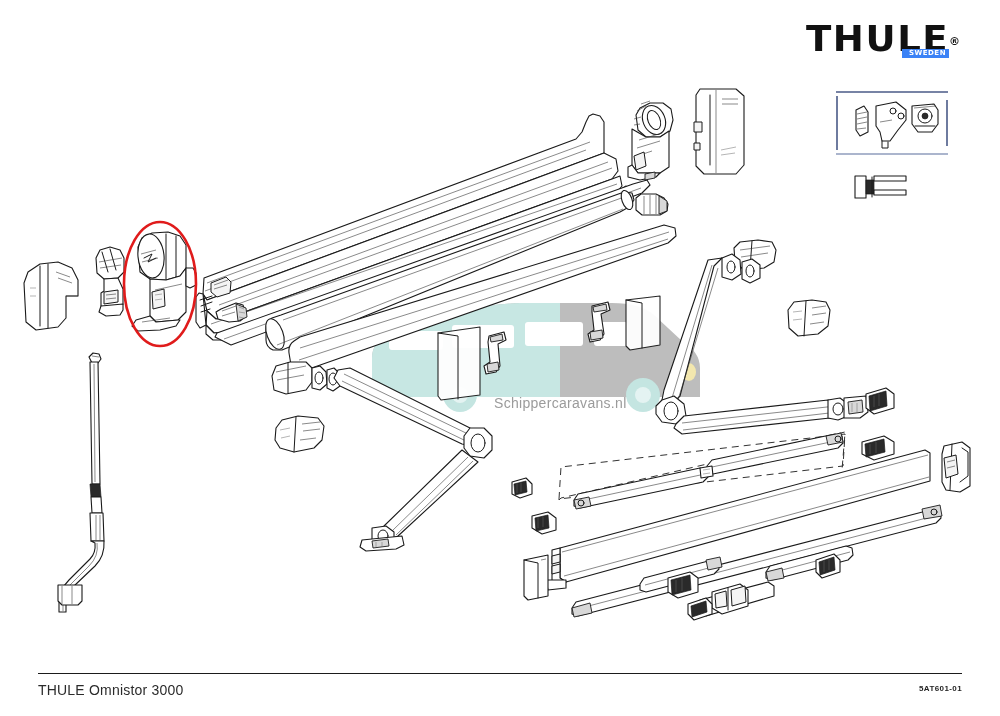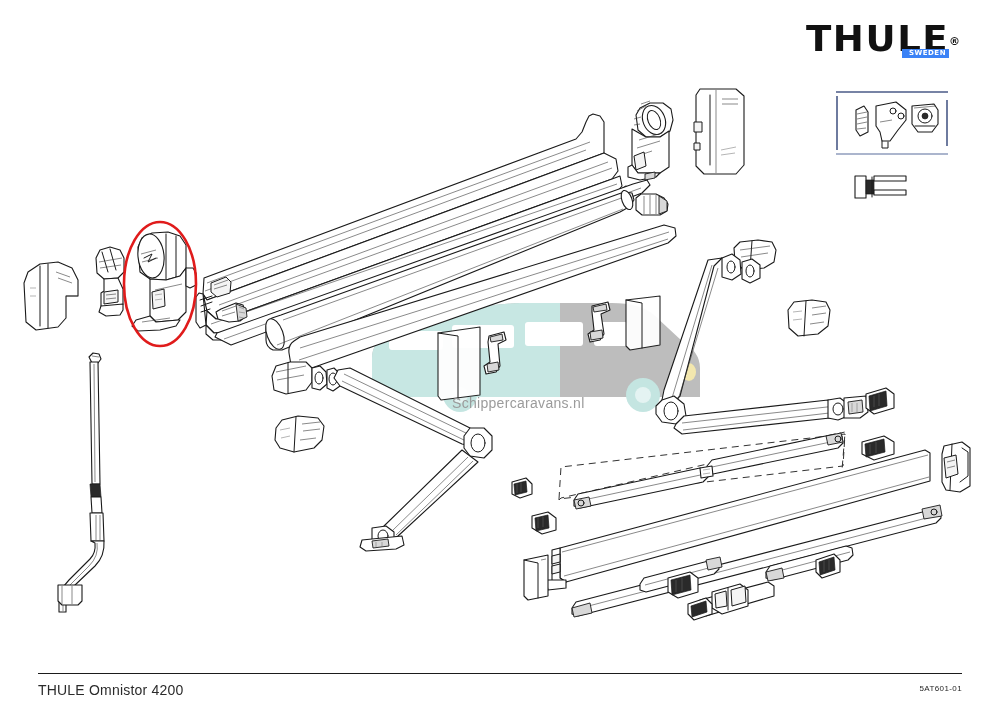--- a/index.html
+++ b/index.html
@@ -83,27 +83,27 @@
     font-size: 14px;
     color: #2b2b2b;
     letter-spacing: 0.2px;
   }
   #footer-code {
     position: absolute;
     right: 38px;
     top: 684px;
     font-family: "Liberation Sans", sans-serif;
     font-size: 8px;
-    font-weight: normal;
+    font-weight: bold;
     color: #1f1f1f;
     letter-spacing: 0.4px;
   }
   #watermark-text {
     position: absolute;
-    left: 452px;
+    left: 494px;
     top: 395px;
     font-family: "Liberation Sans", sans-serif;
     font-size: 14px;
     color: #9b9b9b;
     letter-spacing: 0.3px;
     pointer-events: none;
     user-select: none;
   }
 </style>
 </head>
@@ -608,16 +608,16 @@
   </svg>
 
   <div id="watermark-text">Schippercaravans.nl</div>
 
   <div id="brand-logo">
     <span class="brand-word">THULE</span><span class="brand-reg">®</span>
     <span class="brand-sub">SWEDEN</span>
   </div>
 
   <div id="footer-rule"></div>
-  <div id="footer-title">THULE Omnistor 4200</div>
+  <div id="footer-title">THULE Omnistor 3000</div>
   <div id="footer-code">5AT601-01</div>
 
 </div>
 
 </body></html>

